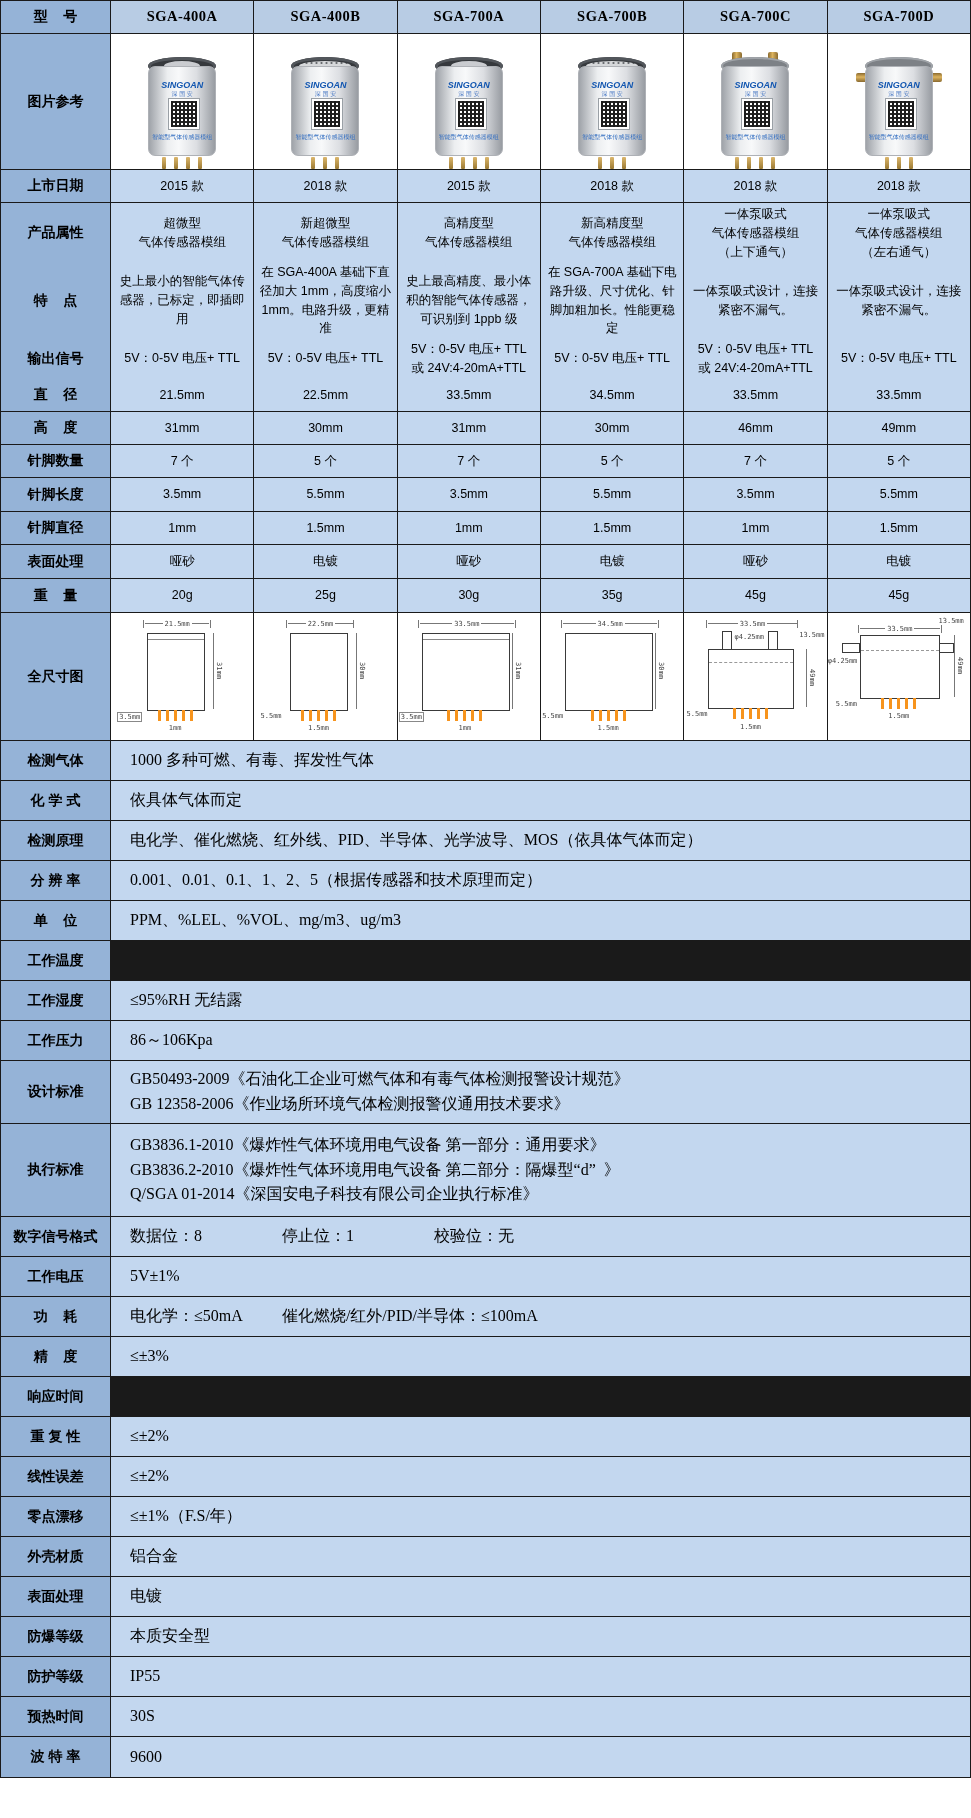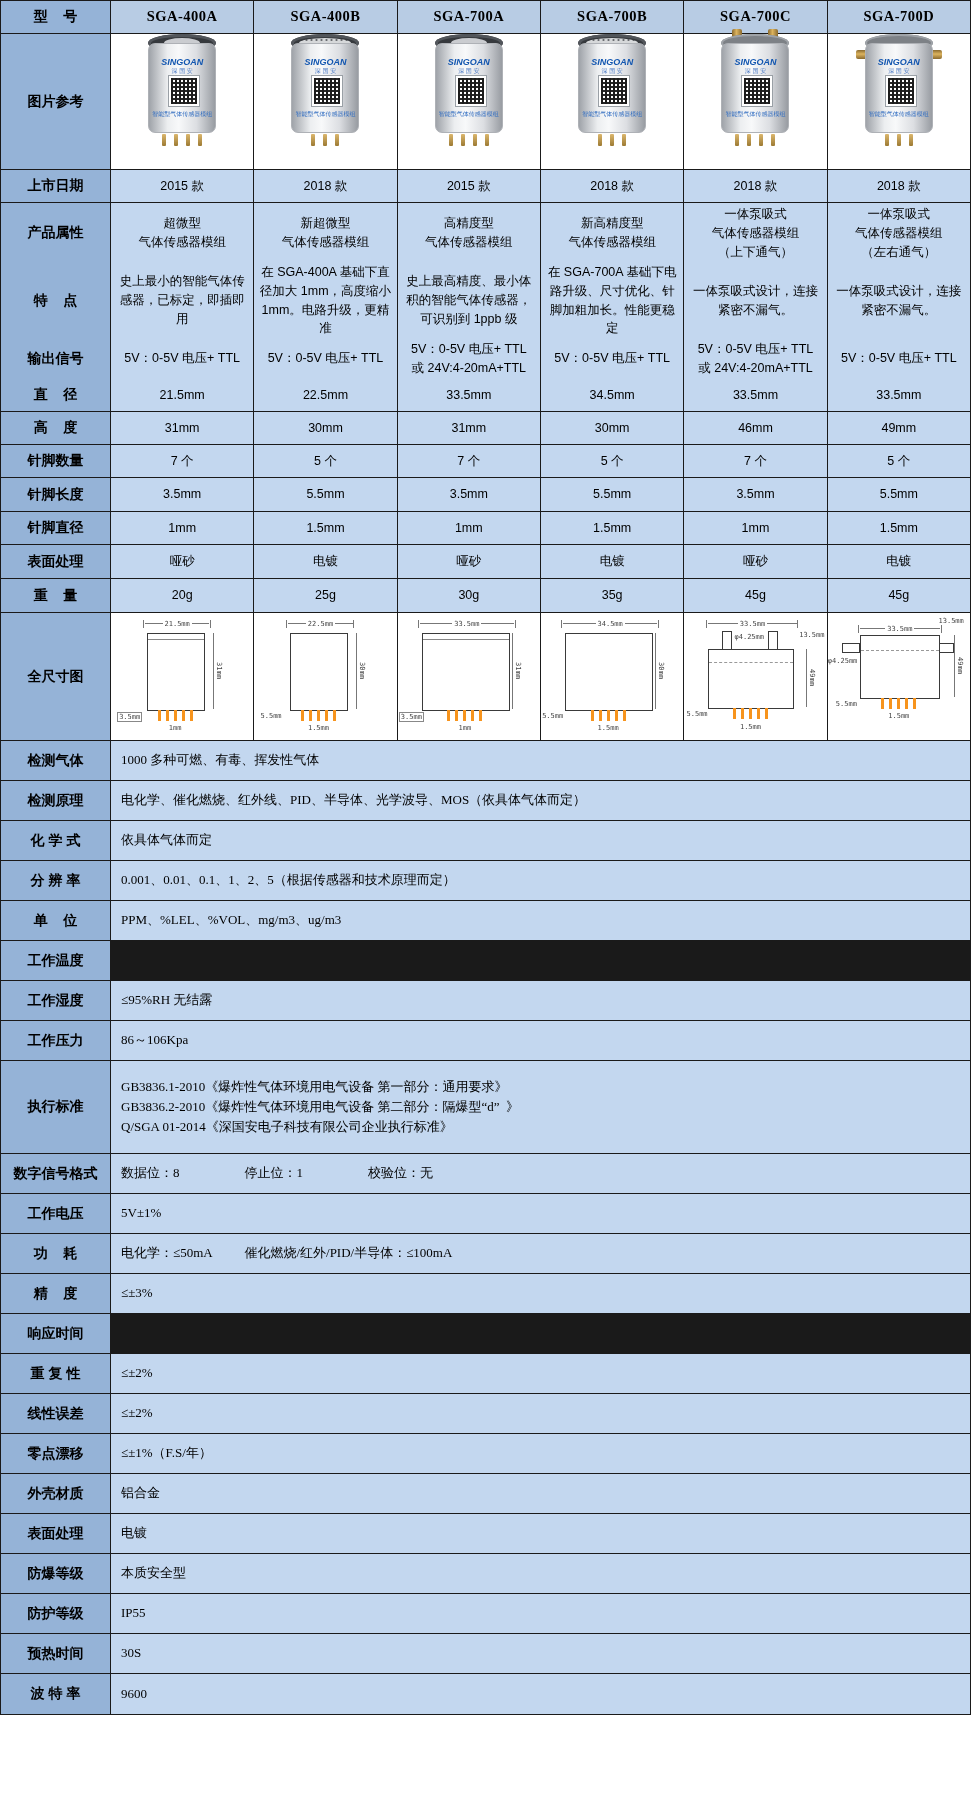--- a/index.html
+++ b/index.html
@@ -20,27 +20,27 @@
   .val{
     background:#C3D7EF;font-size:12.5px;line-height:1.5;
     display:flex;align-items:center;justify-content:center;text-align:center;
     white-space:pre-wrap;padding:2px 5px;
   }
   .hdr{
     background:#B8CCE4;font-weight:bold;font-size:14.5px;
     font-family:"Liberation Serif",serif;letter-spacing:.5px;
   }
   .lval{
-    background:#C3D7EF;font-size:13px;line-height:1.55;
+    background:#C3D7EF;font-size:16px;line-height:1.55;
     display:flex;align-items:center;justify-content:flex-start;text-align:left;
-    white-space:pre-wrap;padding:3px 10px;
+    white-space:pre-wrap;padding:3px 19px;
     font-family:"Liberation Serif",serif;
   }
   
-  .photo{background:#fff;display:flex;align-items:flex-start;justify-content:center;}
+  .photo{background:#fff;display:flex;align-items:flex-end;justify-content:center;}
   .sensor{position:relative;width:76px;height:112px;}
   .cap{position:absolute;top:0;left:4px;right:4px;height:18px;border-radius:50%;
        background:#36393d;box-shadow:inset 0 0 0 3px #52565b;}
   .cap-inner{position:absolute;top:4px;left:16px;right:16px;height:10px;border-radius:50%;background:#caccd0;}
   .v-b .cap-inner,.v-700b .cap-inner{
     background-color:#d6d8da;
     background-image:radial-gradient(#6a6d71 1px,rgba(0,0,0,0) 1.3px);
     background-size:5px 4px;left:8px;right:8px;}
   .bdy{position:absolute;top:9px;left:4px;right:4px;bottom:13px;border-radius:7px;
     background:linear-gradient(90deg,#9fa3a9,#eceef0 28%,#f8f9fa 45%,#dcdee2 72%,#989ca2);
@@ -486,45 +486,50 @@
         <span class="dlbl pd">1.5mm</span>
       </div>
     </div>
   </div>
 
   <div class="row c2" style="height:39px">
     <div class="lab">检测气体</div>
     <div class="lval">1000 多种可燃、有毒、挥发性气体</div>
   </div>
   <div class="row c2" style="height:39px">
+    <div class="lab">化 学 式</div>
+    <div class="lval">依具体气体而定</div>
+  </div>
+  <div class="row c2" style="height:39px">
     <div class="lab">检测原理</div>
     <div class="lval">电化学、催化燃烧、红外线、PID、半导体、光学波导、MOS（依具体气体而定）</div>
   </div>
   <div class="row c2" style="height:39px">
-    <div class="lab">化 学 式</div>
-    <div class="lval">依具体气体而定</div>
-  </div>
-  <div class="row c2" style="height:39px">
     <div class="lab">分 辨 率</div>
     <div class="lval">0.001、0.01、0.1、1、2、5（根据传感器和技术原理而定）</div>
   </div>
   <div class="row c2" style="height:39px">
     <div class="lab">单    位</div>
     <div class="lval">PPM、%LEL、%VOL、mg/m3、ug/m3</div>
   </div>
   <div class="row c2" style="height:39px">
     <div class="lab">工作温度</div>
   </div>
   <div class="row c2" style="height:39px">
     <div class="lab">工作湿度</div>
     <div class="lval">≤95%RH 无结露</div>
   </div>
   <div class="row c2" style="height:39px">
     <div class="lab">工作压力</div>
     <div class="lval">86～106Kpa</div>
+  </div>
+  <div class="row c2" style="height:62px">
+    <div class="lab">设计标准</div>
+    <div class="lval">GB50493-2009《石油化工企业可燃气体和有毒气体检测报警设计规范》
+GB 12358-2006《作业场所环境气体检测报警仪通用技术要求》</div>
   </div>
   <div class="row c2" style="height:92px">
     <div class="lab">执行标准</div>
     <div class="lval">GB3836.1-2010《爆炸性气体环境用电气设备 第一部分：通用要求》
 GB3836.2-2010《爆炸性气体环境用电气设备 第二部分：隔爆型“d”  》
 Q/SGA 01-2014《深国安电子科技有限公司企业执行标准》</div>
   </div>
   <div class="row c2" style="height:39px">
     <div class="lab">数字信号格式</div>
     <div class="lval">数据位：8                    停止位：1                    校验位：无</div>

